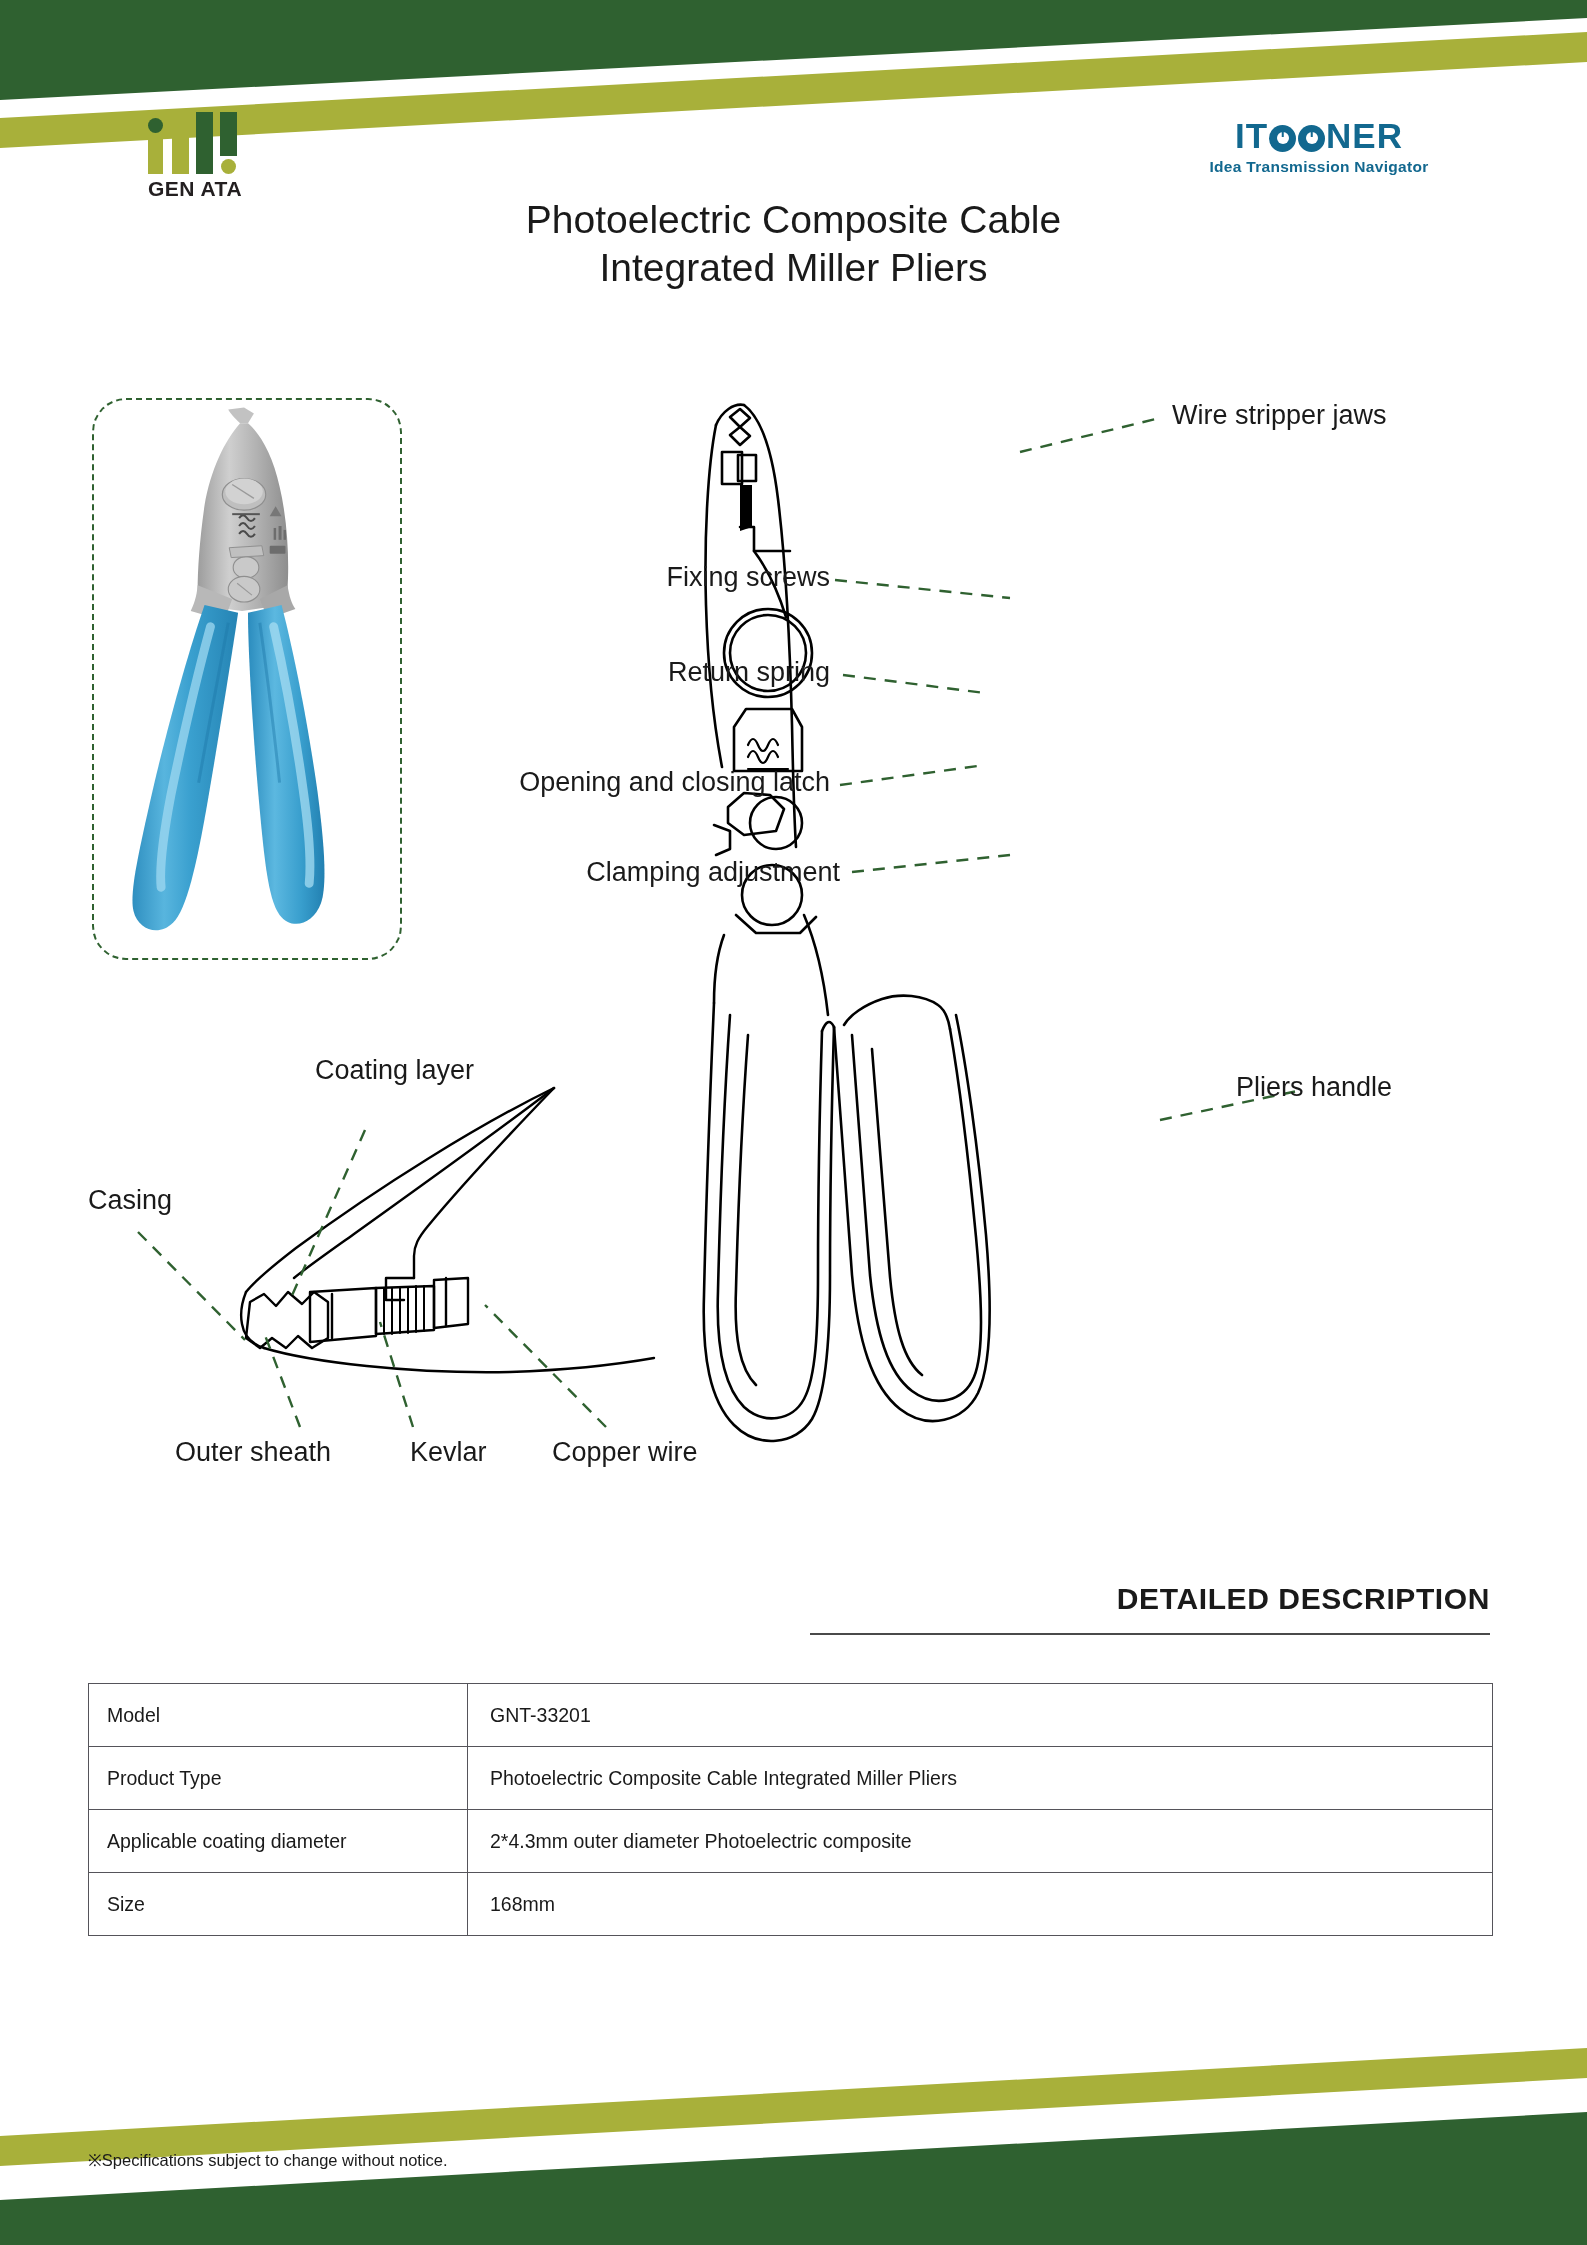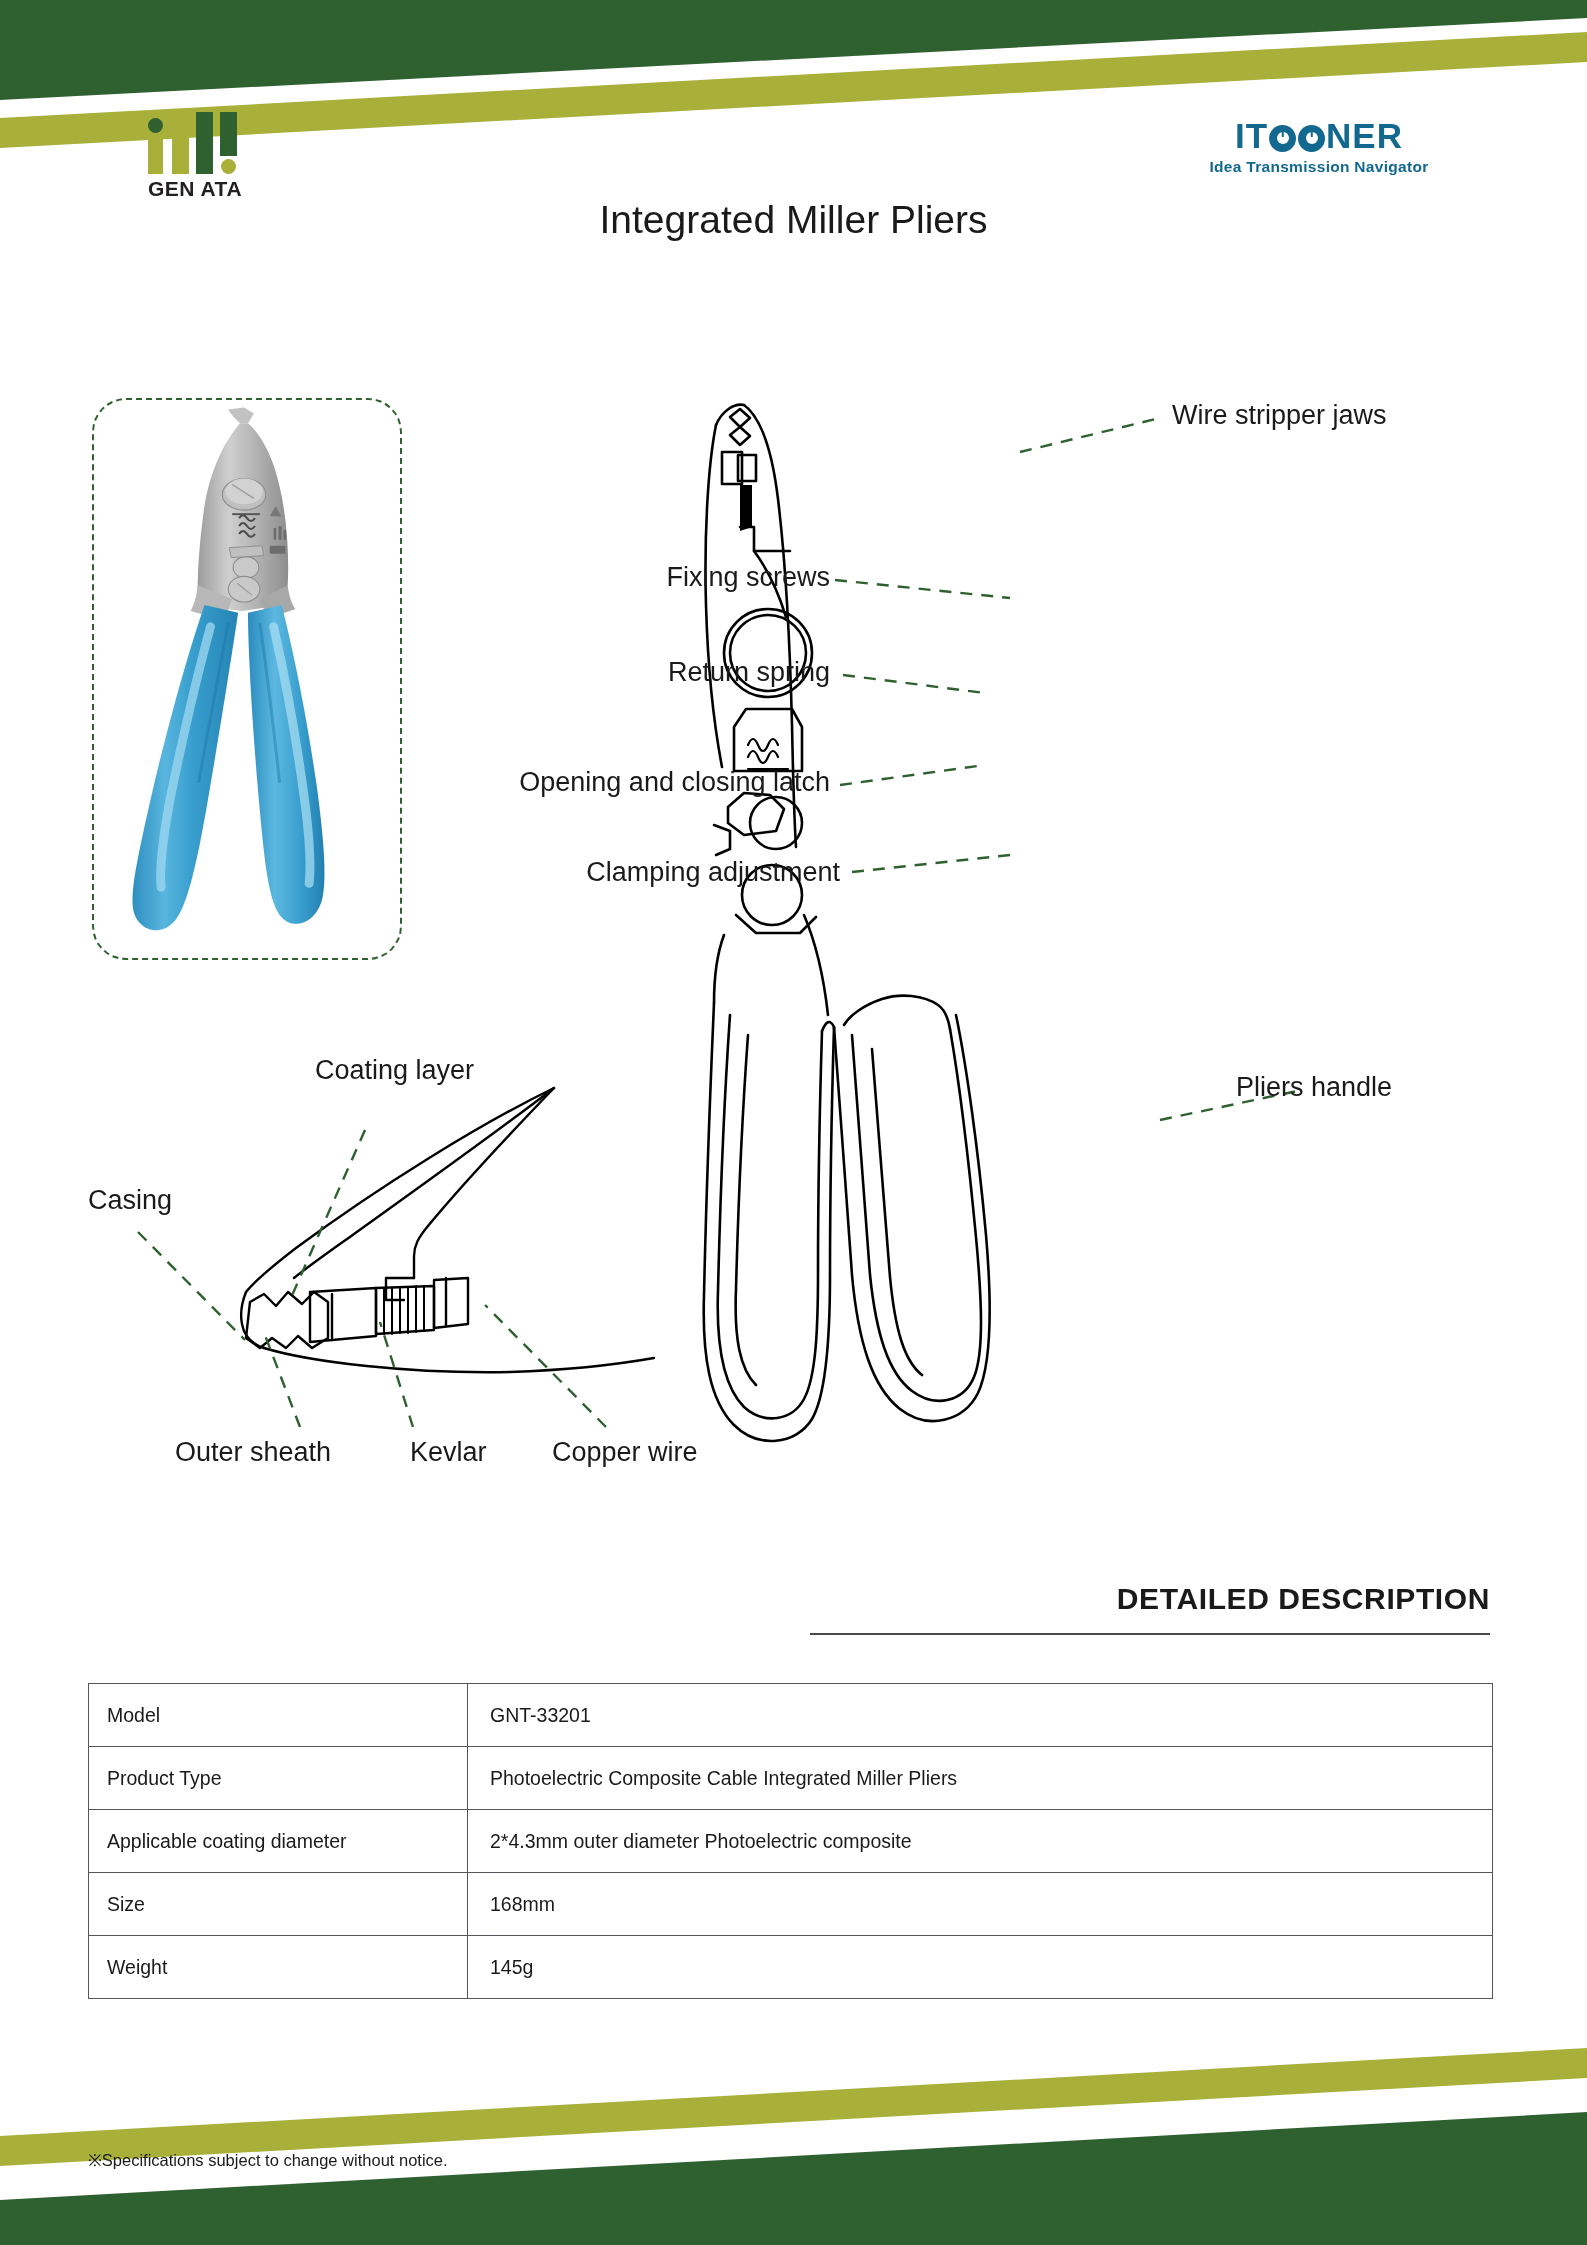--- a/index.html
+++ b/index.html
@@ -255,20 +255,21 @@
     <div class="itooner-word">
       <span>IT</span>
       <span class="eye"></span>
       <span class="eye"></span>
       <span>NER</span>
     </div>
     <div class="itooner-tag">Idea Transmission Navigator</div>
   </div>
 
   <div class="page-title">
+    <div>Photoelectric Composite Cable</div>
     <div>Integrated Miller Pliers</div>
   </div>
 
   <div class="photo-box">
     <svg class="photo-svg" viewBox="0 0 310 562">
       <defs>
         <linearGradient id="steel" x1="0" y1="0" x2="1" y2="0">
           <stop offset="0%" stop-color="#9d9d9d"></stop>
           <stop offset="35%" stop-color="#cfcfcf"></stop>
           <stop offset="65%" stop-color="#b2b2b2"></stop>
@@ -459,22 +460,18 @@
         <td class="val"> Photoelectric Composite Cable Integrated Miller Pliers</td>
       </tr>
       <tr>
         <td class="key">Applicable coating diameter</td>
         <td class="val">2*4.3mm outer diameter Photoelectric composite</td>
       </tr>
       <tr>
         <td class="key">Size</td>
         <td class="val">168mm</td>
       </tr>
-      <tr>
-        <td class="key">Weight</td>
-        <td class="val">145g</td>
-      </tr>
     </tbody>
   </table>
 
   <div class="footnote">※Specifications subject to change without notice.</div>
 
 </div>
 
 </body></html>

